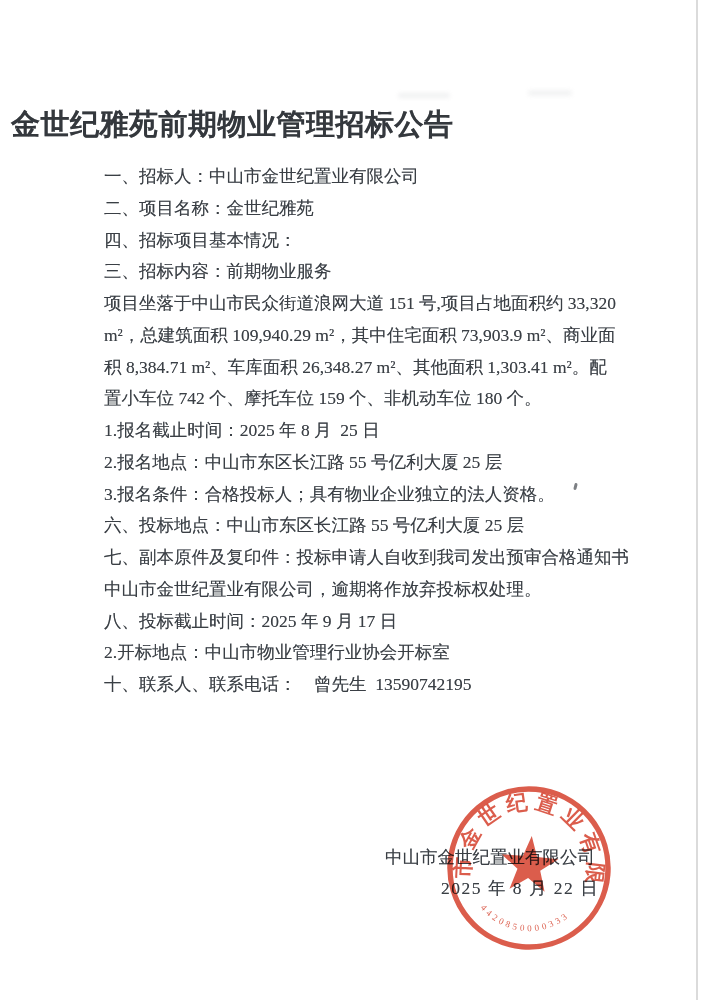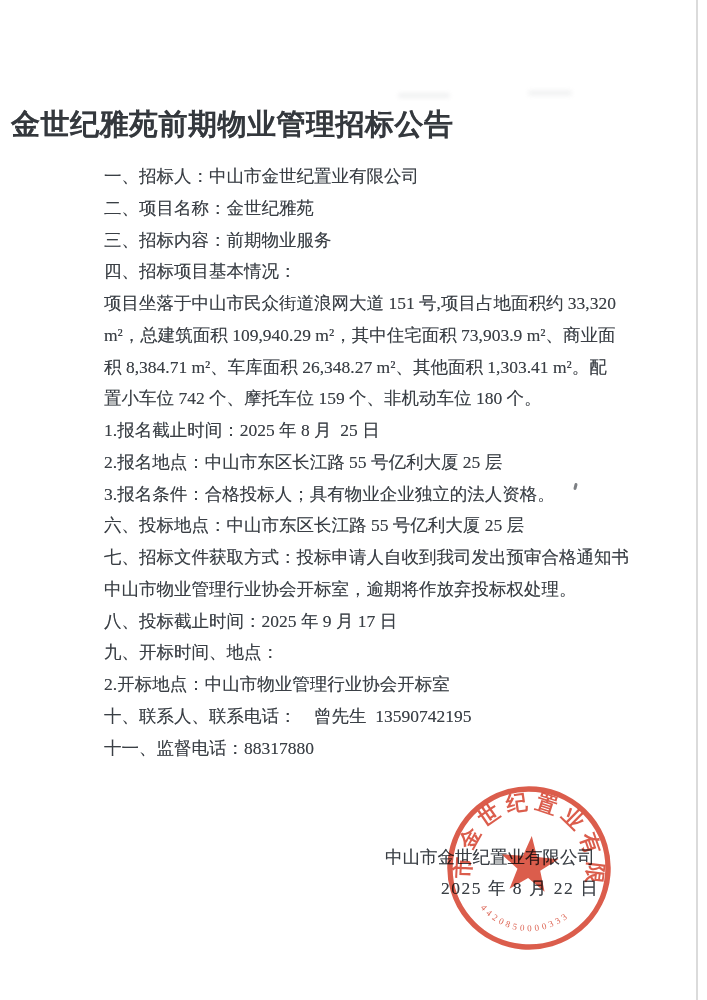--- a/index.html
+++ b/index.html
@@ -64,37 +64,35 @@
   <div class="scan-line"></div>
   <div class="smudge s1"></div>
   <div class="smudge s2"></div>
   <div class="speck"></div>
 
   <h1 class="doc-title">金世纪雅苑前期物业管理招标公告</h1>
 
   <div class="doc-body">
     <p>一、招标人：中山市金世纪置业有限公司</p>
     <p>二、项目名称：金世纪雅苑</p>
+    <p>四、招标项目基本情况：</p>
     <p>三、招标内容：前期物业服务</p>
-    <p>四、招标项目基本情况：</p>
     <p>项目坐落于中山市民众街道浪网大道 151 号,项目占地面积约 33,320</p>
     <p>m²，总建筑面积 109,940.29 m²，其中住宅面积 73,903.9 m²、商业面</p>
     <p>积 8,384.71 m²、车库面积 26,348.27 m²、其他面积 1,303.41 m²。配</p>
     <p>置小车位 742 个、摩托车位 159 个、非机动车位 180 个。</p>
     <p>1.报名截止时间：2025 年 8 月  25 日</p>
     <p>2.报名地点：中山市东区长江路 55 号亿利大厦 25 层</p>
     <p>3.报名条件：合格投标人；具有物业企业独立的法人资格。</p>
     <p>六、投标地点：中山市东区长江路 55 号亿利大厦 25 层</p>
-    <p>七、招标文件获取方式：投标申请人自收到我司发出预审合格通知书</p>
-    <p>中山市物业管理行业协会开标室，逾期将作放弃投标权处理。</p>
+    <p>七、副本原件及复印件：投标申请人自收到我司发出预审合格通知书</p>
+    <p>中山市金世纪置业有限公司，逾期将作放弃投标权处理。</p>
     <p>八、投标截止时间：2025 年 9 月 17 日</p>
-    <p>九、开标时间、地点：</p>
     <p>2.开标地点：中山市物业管理行业协会开标室</p>
     <p>十、联系人、联系电话：    曾先生  13590742195</p>
-    <p>十一、监督电话：88317880</p>
   </div>
 
   <div class="sig-company">中山市金世纪置业有限公司</div>
   <div class="sig-date">2025 年 8 月 22 日</div>
 
   <svg class="seal" viewBox="0 0 174 174">
     <defs>
       <path id="sealTopArc" d="M 31.6 107.2 A 59 59 0 1 1 142.4 107.2" fill="none"></path>
       <path id="sealBottomArc" d="M 32.4 118.5 A 63 63 0 0 0 141.6 118.5" fill="none"></path>
     </defs>

